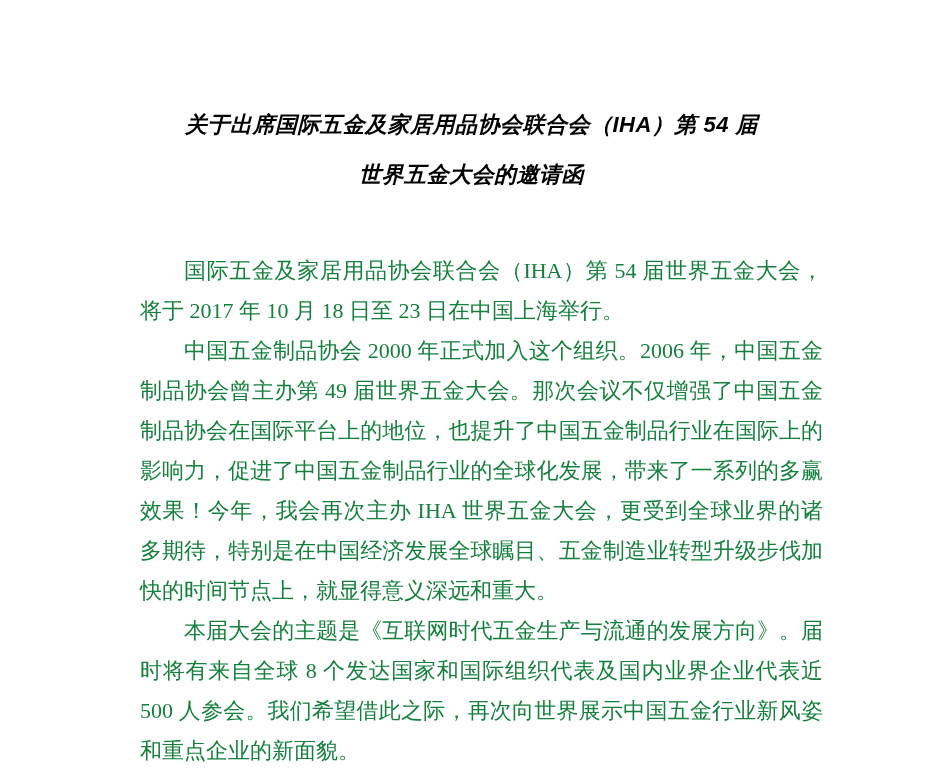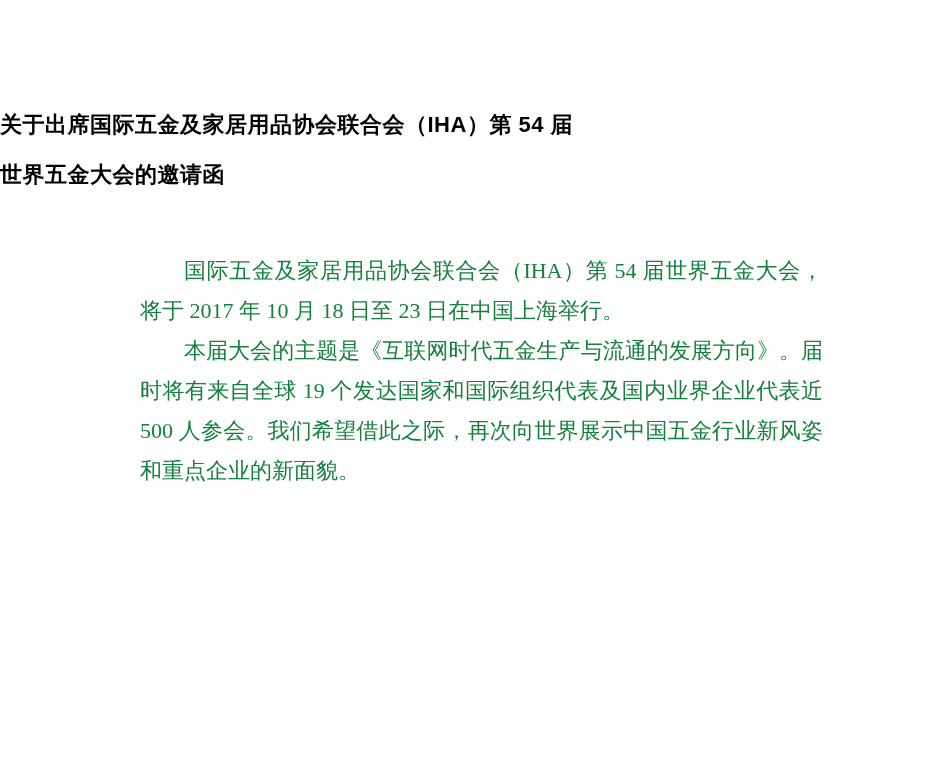--- a/index.html
+++ b/index.html
@@ -16,27 +16,28 @@
     position: relative;
     width: 943px;
     height: 772px;
     background: #ffffff;
     color: #000000;
     overflow: hidden;
   }
   .doc-title {
     margin: 100px 0 0 0;
     padding: 0;
-    text-align: left;
+    text-align: center;
     font-family: "Liberation Sans", "DejaVu Sans", sans-serif;
     font-weight: 700;
     font-size: 22px;
     line-height: 50px;
     color: #000000;
     letter-spacing: 0.5px;
+    font-style: italic;
   }
   .doc-title .title-line {
     display: block;
     white-space: nowrap;
   }
   .doc-body {
     margin: 51px 0 0 140px;
     width: 683px;
     font-family: "Liberation Serif", "DejaVu Serif", serif;
     font-size: 22px;
@@ -55,15 +56,16 @@
 <body>
 
 <div class="page">
   <h1 class="doc-title">
     <span class="title-line">关于出席国际五金及家居用品协会联合会（IHA）第 54 届</span>
     <span class="title-line">世界五金大会的邀请函</span>
   </h1>
 
   <div class="doc-body">
     <p>国际五金及家居用品协会联合会（IHA）第 54 届世界五金大会，将于 2017 年 10 月 18 日至 23 日在中国上海举行。</p>
-    <p>本届大会的主题是《互联网时代五金生产与流通的发展方向》。届时将有来自全球 19 个发达国家和国际组织代表及国内业界企业代表近 500 人参会。我们希望借此之际，再次向世界展示中国五金行业新风姿和重点企业的新面貌。</p>
+    <p>中国五金制品协会 2000 年正式加入这个组织。2006 年，中国五金制品协会曾主办第 49 届世界五金大会。那次会议不仅增强了中国五金制品协会在国际平台上的地位，也提升了中国五金制品行业在国际上的影响力，促进了中国五金制品行业的全球化发展，带来了一系列的多赢效果！今年，我会再次主办 IHA 世界五金大会，更受到全球业界的诸多期待，特别是在中国经济发展全球瞩目、五金制造业转型升级步伐加快的时间节点上，就显得意义深远和重大。</p>
+    <p>本届大会的主题是《互联网时代五金生产与流通的发展方向》。届时将有来自全球 8 个发达国家和国际组织代表及国内业界企业代表近 500 人参会。我们希望借此之际，再次向世界展示中国五金行业新风姿和重点企业的新面貌。</p>
   </div>
 </div>
 
 </body></html>

